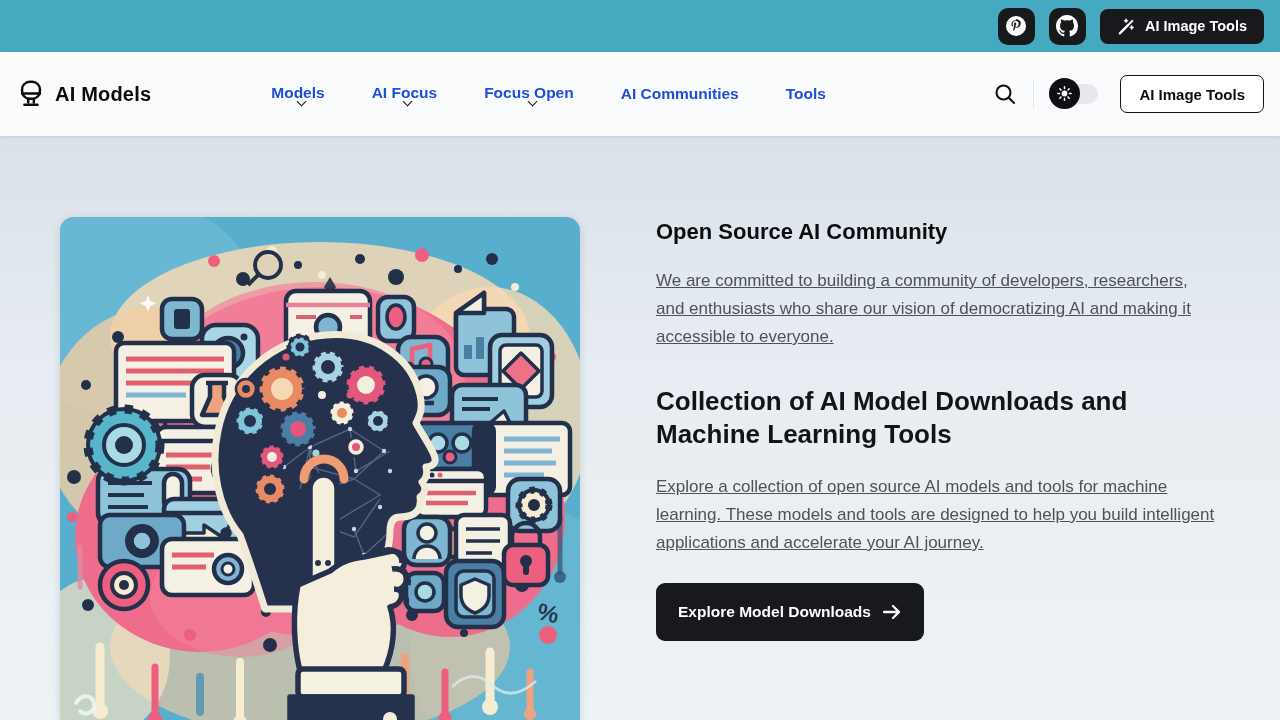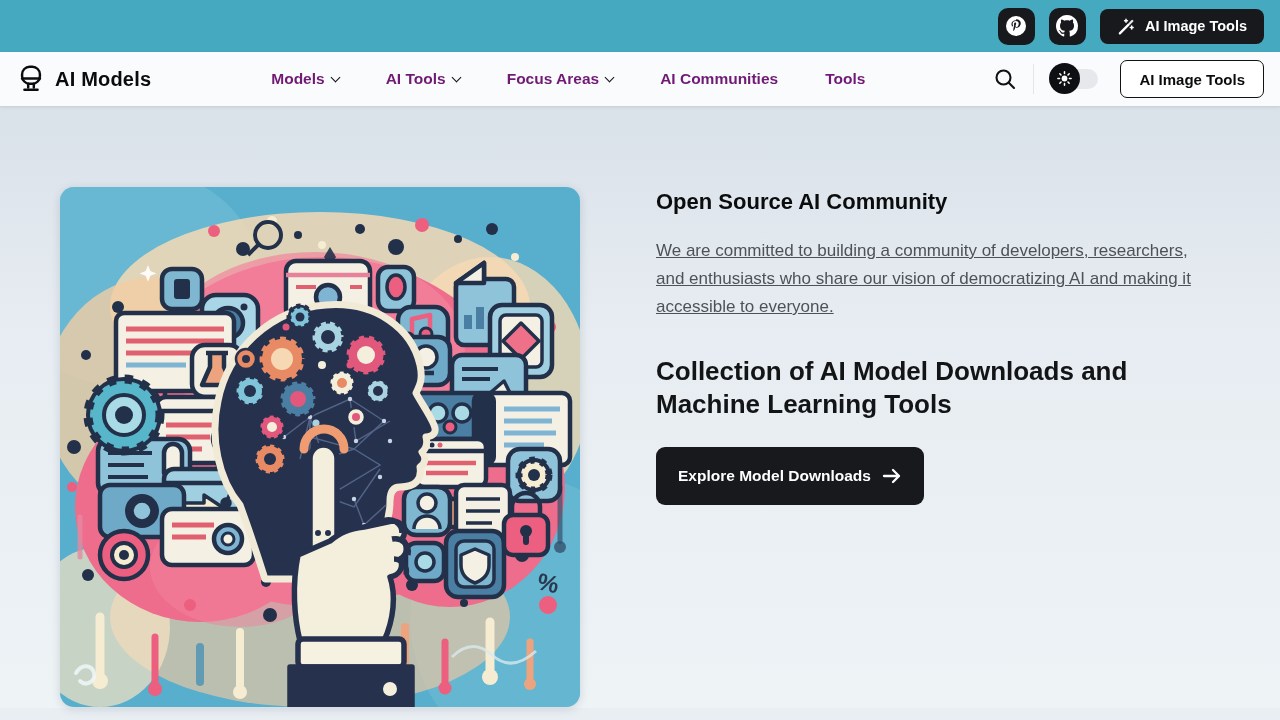--- a/index.html
+++ b/index.html
@@ -17,29 +17,29 @@
     display:flex; align-items:center; justify-content:center; cursor:pointer;
   }
   .dark-pill-btn{
     height:35px; border-radius:8px; background:#17191c; color:#fff;
     display:flex; align-items:center; gap:9px; padding:0 17px;
     font-size:14.5px; font-weight:700; cursor:pointer; border:none;
   }
 
   
   .navbar{
-    height:54px; background:#fafbfd;
+    height:84px; background:#fafbfd;
     display:flex; align-items:center; padding:0 16px;
     box-shadow:0 1px 3px rgba(16,24,40,.10);
     position:relative; z-index:5;
   }
   .brand{ display:flex; align-items:center; gap:9px; cursor:pointer; }
   .brand-name{ font-size:20px; font-weight:800; color:#0b0c0d; letter-spacing:.2px; }
   .nav-menu{ display:flex; align-items:center; gap:47px; margin-left:120px; }
-  .nav-item{ display:flex; align-items:center; font-size:15.5px; font-weight:700; color:#701a75; cursor:pointer; white-space:nowrap; }
+  .nav-item{ display:flex; align-items:center; font-size:15.5px; font-weight:700; color:#1d4ed8; cursor:pointer; white-space:nowrap;flex-direction:column; }
   .chev{ width:7px; height:7px; border-right:1.8px solid #101214; border-bottom:1.8px solid #101214; transform:rotate(45deg); margin-left:7px; margin-top:-4px; }
   .nav-right{ margin-left:auto; display:flex; align-items:center; gap:16px; }
   .icon-btn{ background:none; border:none; cursor:pointer; display:flex; align-items:center; }
   .v-divider{ width:1px; height:30px; background:#e2e5e9; }
   .toggle{ position:relative; width:46px; height:22px; cursor:pointer; margin:0 6px 0 2px; }
   .toggle-track{ position:absolute; left:4px; top:1px; width:42px; height:20px; border-radius:11px; background:#e7e8ec; }
   .toggle-knob{
     position:absolute; left:-3px; top:-5px; width:31px; height:31px; border-radius:50%;
     background:#0e0f12; display:flex; align-items:center; justify-content:center;
   }
@@ -114,25 +114,25 @@
     </span>
     <span class="brand-name">AI Models</span>
   </div>
 
   <div class="nav-menu">
     <div class="nav-item">
       <span>Models</span>
       <span class="chev"></span>
     </div>
     <div class="nav-item">
-      <span>AI Tools</span>
+      <span>AI Focus</span>
       <span class="chev"></span>
     </div>
     <div class="nav-item">
-      <span>Focus Areas</span>
+      <span>Focus Open</span>
       <span class="chev"></span>
     </div>
     <div class="nav-item">
       <span>AI Communities</span>
     </div>
     <div class="nav-item">
       <span>Tools</span>
     </div>
   </div>
 
@@ -534,20 +534,21 @@
         <text x="476" y="402" font-family="Liberation Sans, sans-serif" font-size="24" font-weight="700" fill="#2a3850" transform="rotate(12 476 402)">%</text>
         <path d="M392 470q20-20 40-2t44-4" fill="none" stroke="#d8e8ee" stroke-width="3" opacity=".8"></path>
         <path d="M16 486c6-10 16-8 18 0 2 8-8 14-14 8" fill="none" stroke="#eef6f8" stroke-width="4" opacity=".85" stroke-linecap="round"></path>
       </svg>
     </div>
 
     <div class="hero-copy">
       <h1 class="h1">Open Source AI Community</h1>
       <p class="para">We are committed to building a community of developers, researchers, and enthusiasts who share our vision of democratizing AI and making it accessible to everyone.</p>
       <h2 class="h2">Collection of AI Model Downloads and Machine Learning Tools</h2>
+      <p class="para">Explore a collection of open source AI models and tools for machine learning. These models and tools are designed to help you build intelligent applications and accelerate your AI journey.</p>
       <button class="cta">
         <span>Explore Model Downloads</span>
         <span style="display:flex">
           <svg width="20" height="16" viewBox="0 0 20 16" fill="none" stroke="#fff" stroke-width="2.3" stroke-linecap="round" stroke-linejoin="round">
             <path d="M2 8h15M11 2l6 6-6 6"></path>
           </svg>
         </span>
       </button>
     </div>
 

